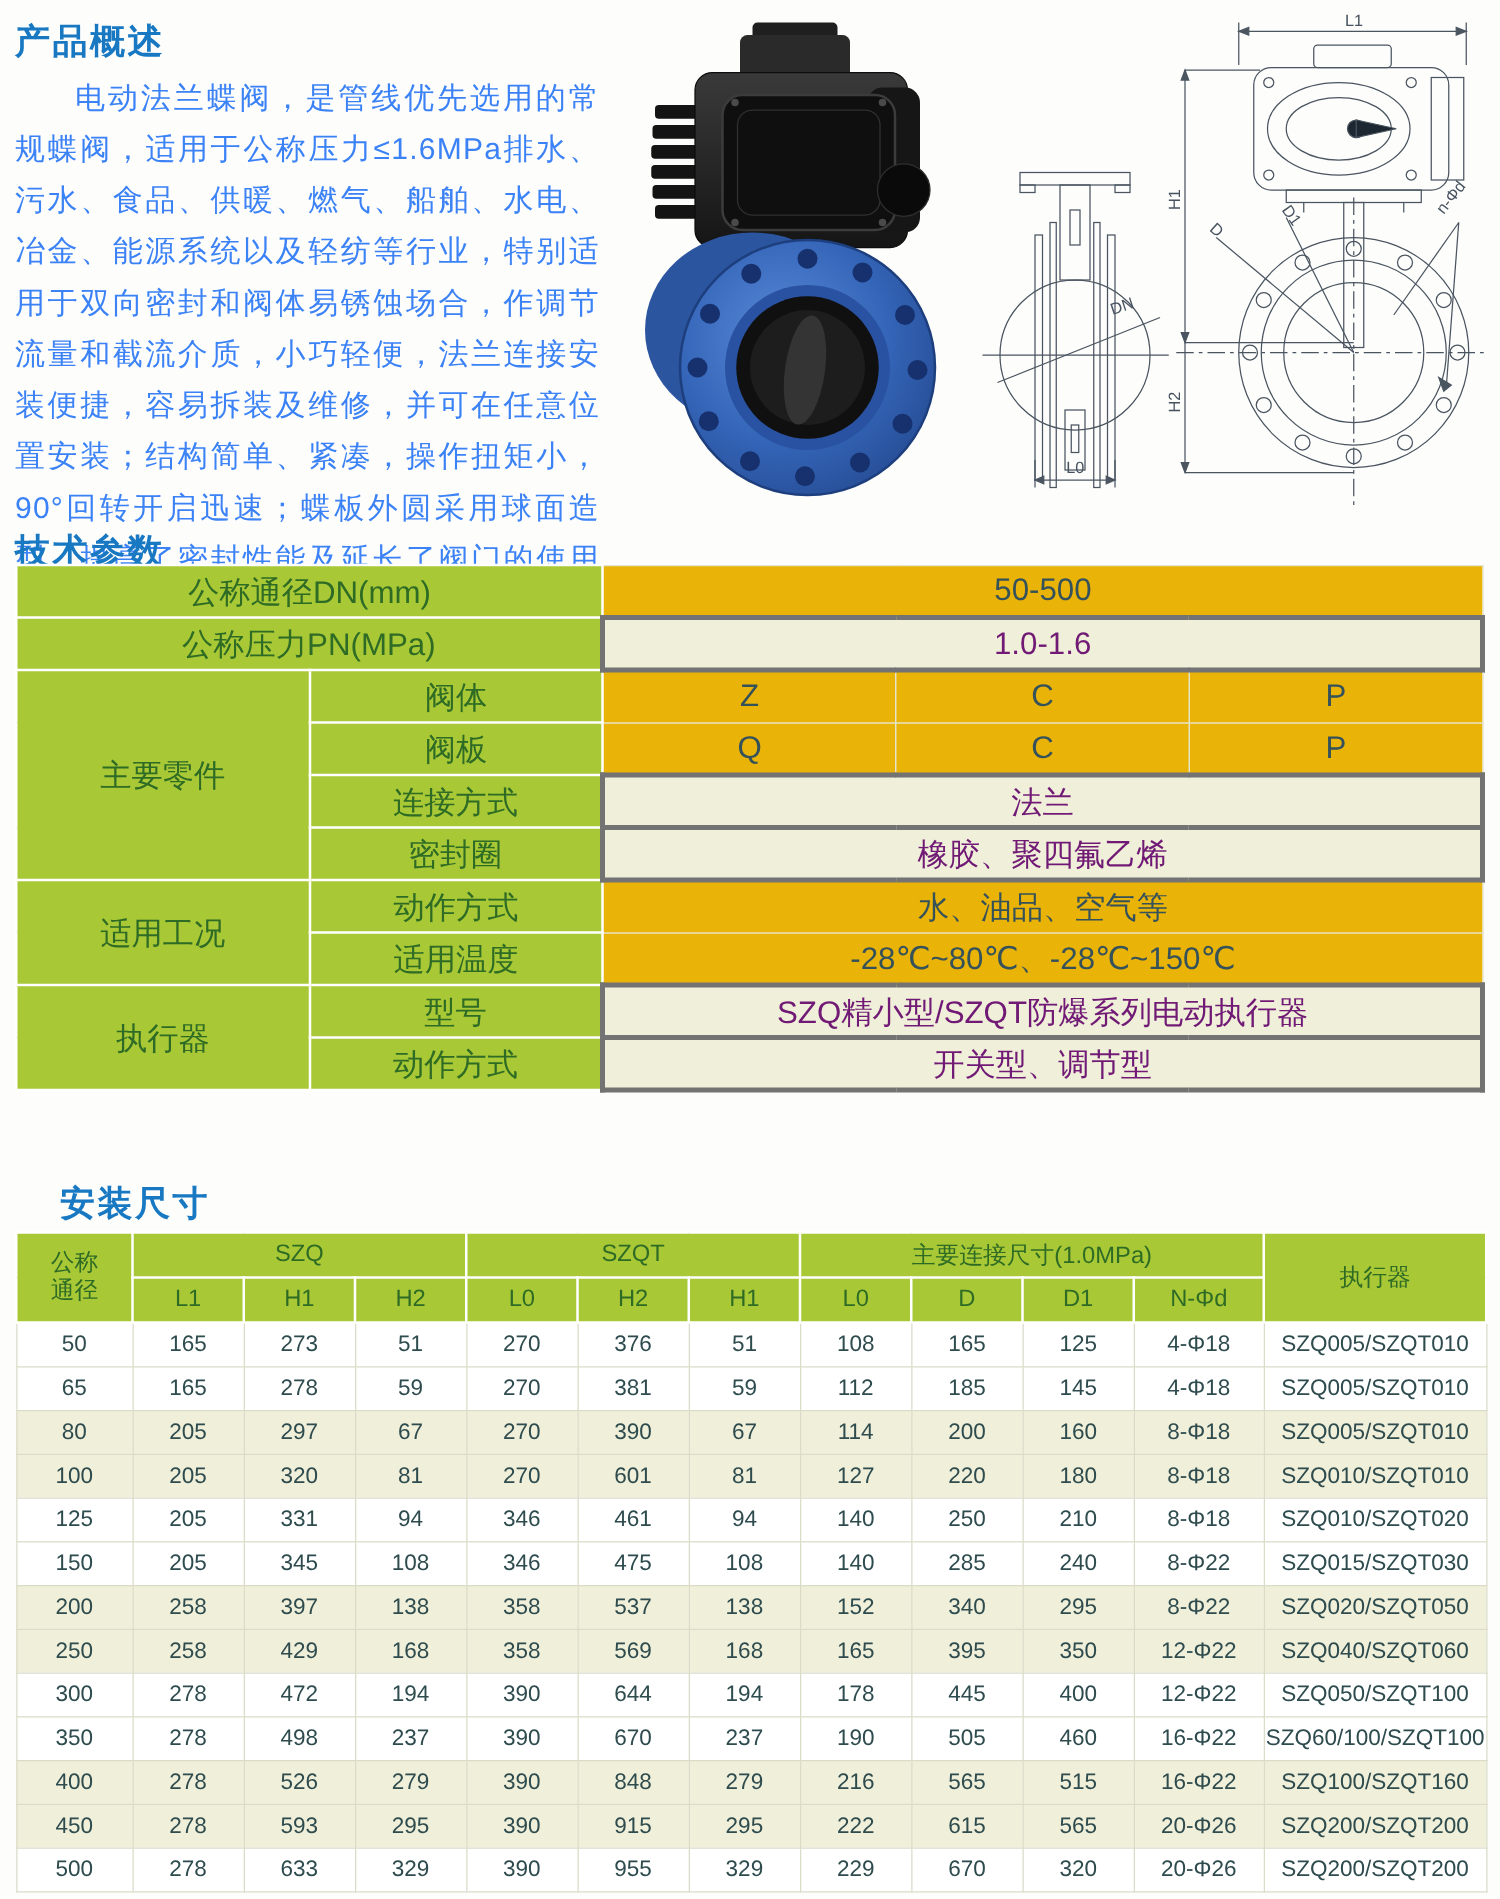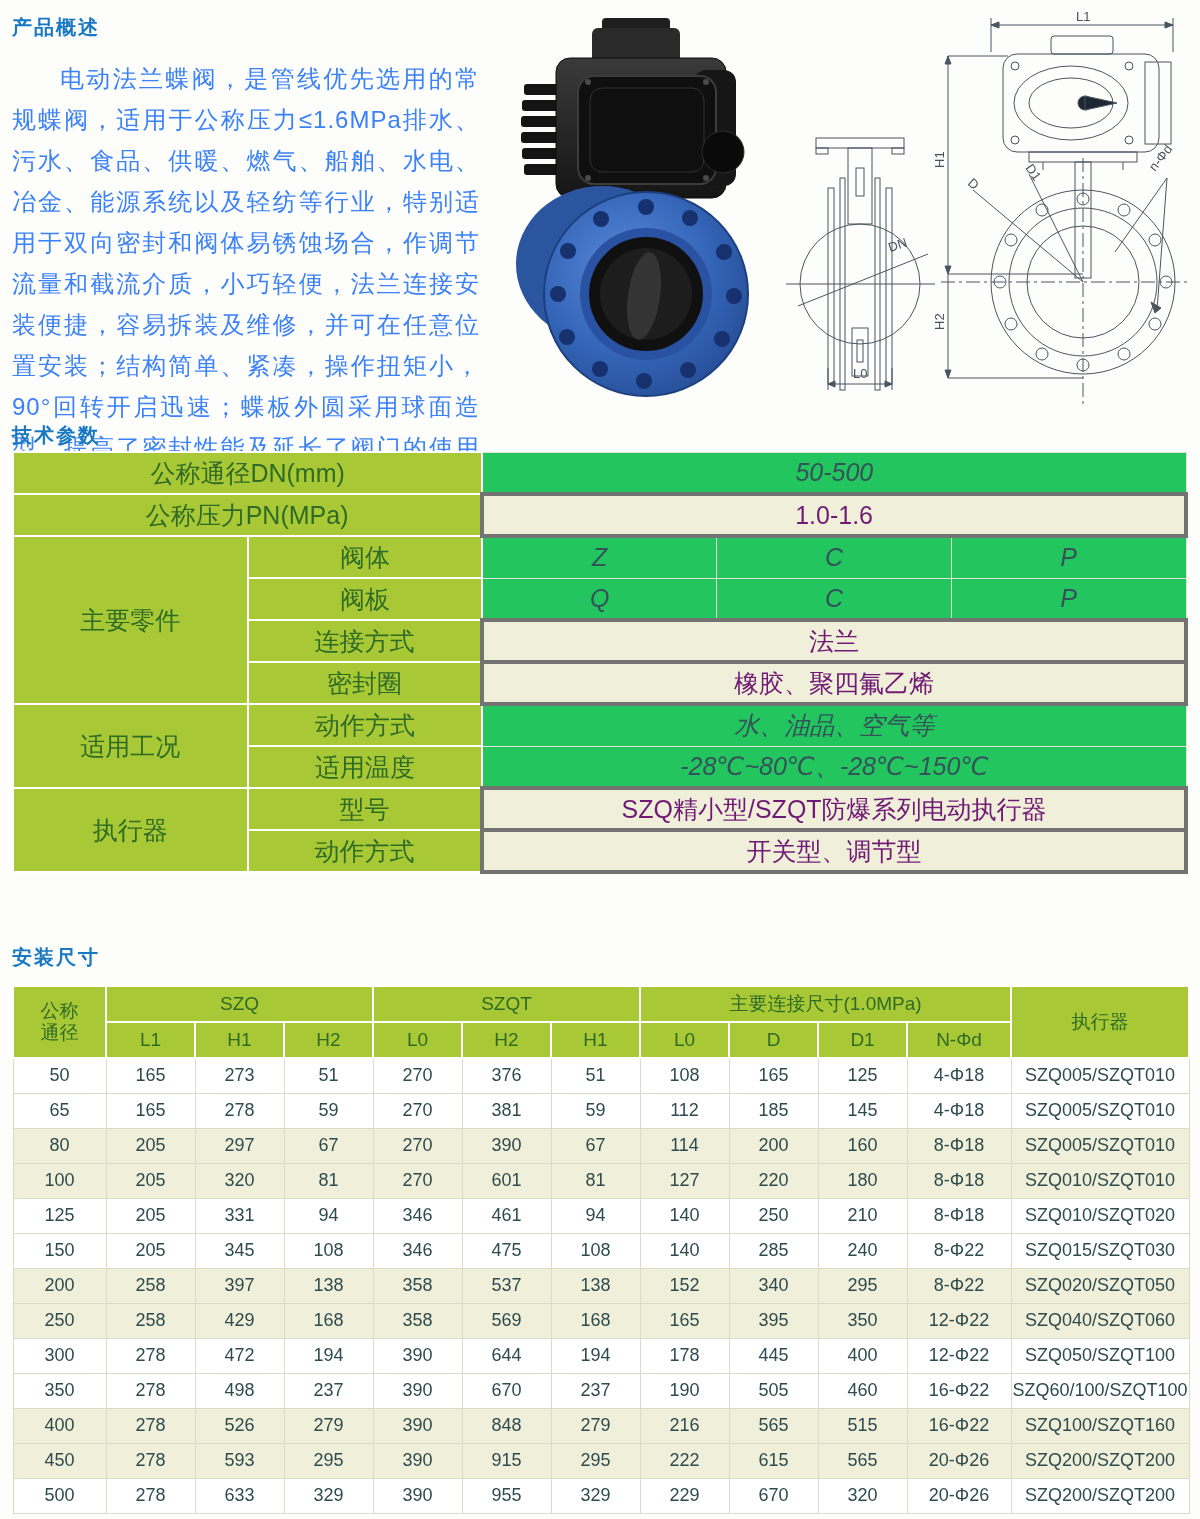--- a/index.html
+++ b/index.html
@@ -1,37 +1,37 @@
 <!DOCTYPE html>
 <html><head>
 <meta charset="utf-8">
 <style>
   * { margin:0; padding:0; box-sizing:border-box; }
   html,body { background:#ffffff; }
   body { font-family:"Liberation Sans","DejaVu Sans",sans-serif; }
   .page { position:relative; width:1200px; height:1519px; background:#fdfdfc; overflow:hidden; }
 
-  .sec-title { position:absolute; left:12px; font-size:20px; font-weight:bold; color:#1878c2; letter-spacing:2px; }
+  .sec-title { position:absolute; left:12px; font-size:28px; font-weight:bold; color:#1878c2; letter-spacing:2px; }
   #overview-title { top:14px; }
   #tech-title { top:422px; }
-  #install-title { top:944px; }
+  #install-title { top:944px;margin-left:36px; }
 
   #overview-body { position:absolute; left:12px; top:58px; width:468px; font-size:24px; line-height:41px;
     color:#3b82f6; text-align:justify; text-indent:2em; letter-spacing:1px; }
 
   .figure { position:absolute; }
   #product-photo { left:498px; top:12px; }
   #drawing-side { left:778px; top:128px; }
   #drawing-front { left:933px; top:8px; }
 
   table { border-collapse:collapse; table-layout:fixed; }
   .tech-table { position:absolute; left:12px; top:451px; width:1176px; }
   .tech-table td { height:42px; text-align:center; vertical-align:middle; font-size:25px; }
   td.g { background:#a9c836; color:#2e6b24; border:2px solid #ffffff; font-weight:500; }
-  td.vw { background:#22c55e; color:#35525a; border:1px solid #e3e5d2;font-style:italic; }
+  td.vw { background:#eab308; color:#35525a; border:1px solid #e3e5d2; }
   td.vc { background:#f0efd9; color:#701a75; border:4px solid #737373; }
 
   .install-table { position:absolute; left:12px; top:985px; width:1176px; }
   .install-table th { background:#a9c836; color:#2e6b24; font-size:19px; font-weight:500;
     border:2px solid #ffffff; height:36px; text-align:center; vertical-align:middle; }
   .install-table td { height:35px; text-align:center; vertical-align:middle; font-size:18px;
     color:#2e4b4e; border:1px solid #dadcc8; background:#ffffff; }
   .install-table tr.stripe td { background:#f0efd9; }
   .wrap-head { display:inline-block; width:46px; line-height:22px; }
 

